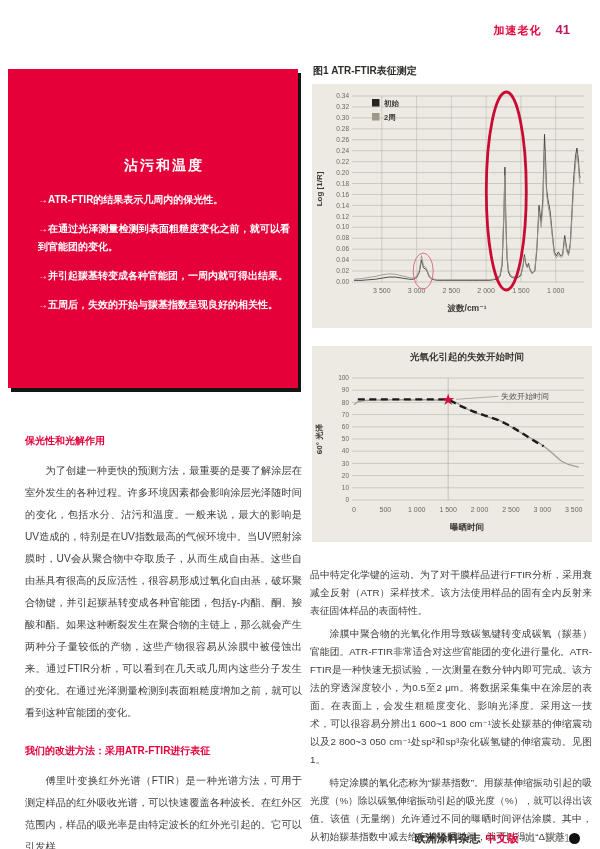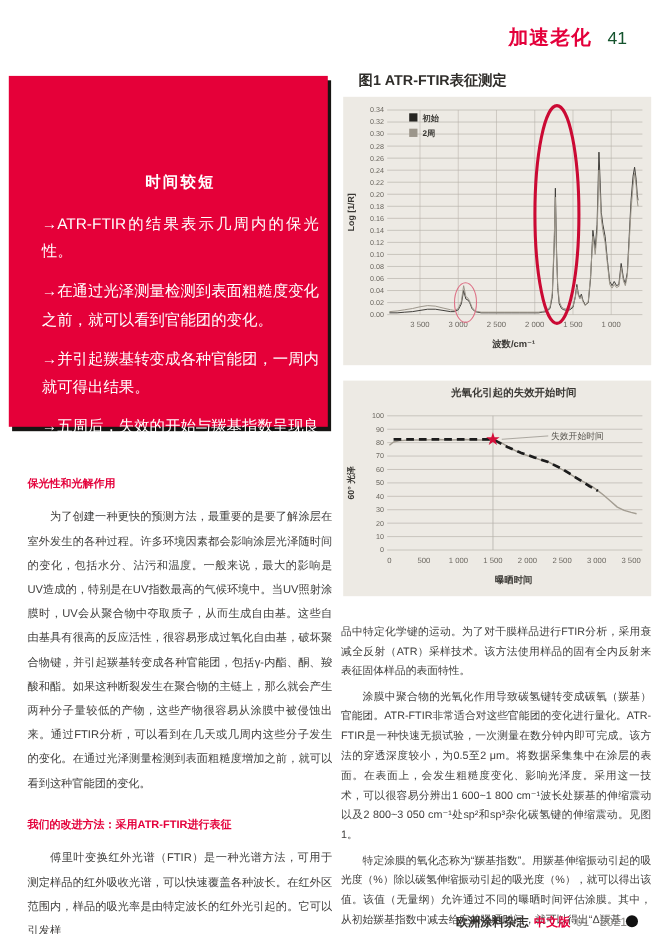--- a/index.html
+++ b/index.html
@@ -2,37 +2,37 @@
 <html><head>
 <meta charset="utf-8">
 <style>
   html,body{margin:0;padding:0;}
   body{width:600px;height:849px;position:relative;background:#ffffff;
        font-family:"Liberation Sans","DejaVu Sans",sans-serif;overflow:hidden;}
   .page{position:absolute;inset:0;}
 
   
   .header{position:absolute;top:22px;right:30px;display:flex;align-items:baseline;gap:14px;}
-  .header .section{color:#e4003b;font-weight:bold;font-size:18px;letter-spacing:1px;}
-  .header .pagenum{color:#14532d;font-size:16px;font-weight:normal;}
+  .header .section{color:#e4003b;font-weight:bold;font-size:11px;letter-spacing:1px;}
+  .header .pagenum{color:#be185d;font-size:13px;font-weight:bold;}
 
   
   .results-box{position:absolute;left:8px;top:69px;width:290px;height:319px;
       background:#e50039;box-shadow:3px 4px 0 0 #171513;
       box-sizing:border-box;padding:88px 8px 0 30px;}
   .results-box h2{margin:0 0 16px 0;color:#ffffff;font-size:14px;letter-spacing:2px;
       text-align:center;font-weight:bold;}
-  .results-box p{margin:0 0 11px 0;color:#ffffff;font-size:14px;line-height:1.8;
-      text-align:justify;}
+  .results-box p{margin:0 0 11px 0;color:#ffffff;font-size:10px;line-height:1.8;
+      text-align:justify;font-weight:bold;}
 
   
   .figure{position:absolute;width:280px;}
   .fig1{left:312px;top:64px;}
   .fig2{left:312px;top:346px;}
-  .figcap{margin:0 0 6px 14px;font-size:13px;font-weight:bold;color:#2f2d2a;}
+  .figcap{margin:0 0 6px 1px;font-size:10px;font-weight:bold;color:#2f2d2a;}
   .chartbox{width:280px;background:#edeae4;}
   .chartbox svg{display:block;}
 
   
   .col{position:absolute;color:#3f3e3c;text-align:justify;}
   .col p{margin:0;}
   .col .ind{text-indent:2em;}
   .left{left:25px;top:414px;width:277px;font-size:10.2px;line-height:22px;}
   .right{left:310px;top:566px;width:282px;font-size:9.8px;line-height:18px;}
   .redhead{color:#e4003b;font-size:10px;font-weight:bold;margin:16px 0 8px 0 !important;}
@@ -50,21 +50,21 @@
 <body>
 
 <div class="page">
 
   <div class="header">
     <span class="section">加速老化</span>
     <span class="pagenum">41</span>
   </div>
 
   <aside class="results-box">
-    <h2>时间较短</h2>
+    <h2>沾污和温度</h2>
     <p>→ATR-FTIR的结果表示几周内的保光性。</p>
     <p>→在通过光泽测量检测到表面粗糙度变化之前，就可以看到官能团的变化。</p>
     <p>→并引起羰基转变成各种官能团，一周内就可得出结果。</p>
     <p>→五周后，失效的开始与羰基指数呈现良好的相关性。</p>
   </aside>
 
   <section class="figure fig1">
     <h3 class="figcap">图1 ATR-FTIR表征测定</h3>
     <div class="chartbox">
       <svg id="chart1" width="280" height="244" viewBox="0 0 280 244">

